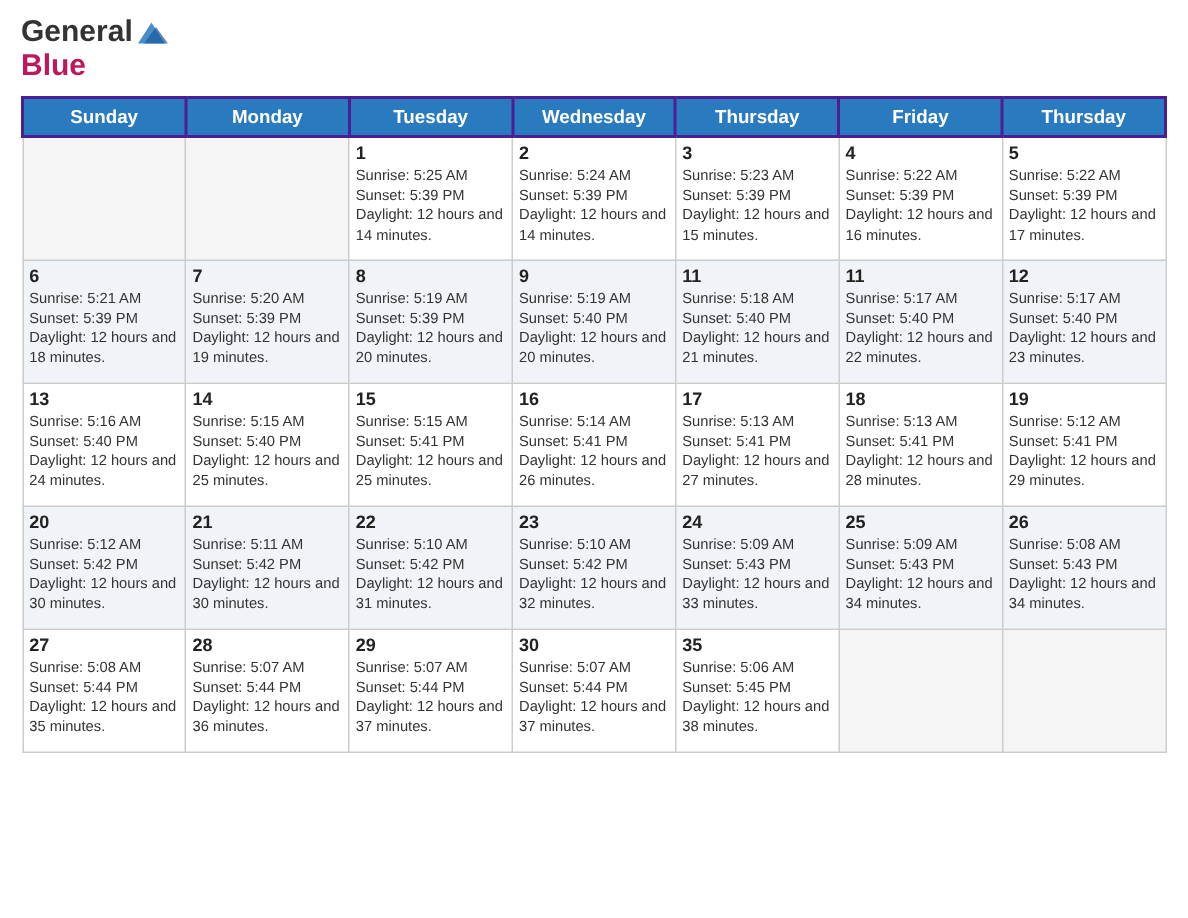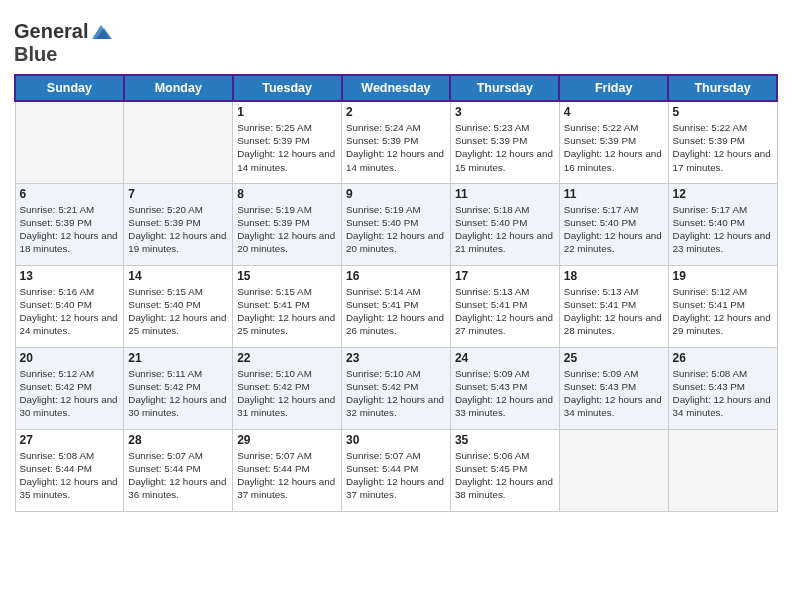--- a/index.html
+++ b/index.html
@@ -7,21 +7,21 @@
       font-family: Arial, Helvetica, sans-serif;
       background: #fff;
       width: 792px;
       height: 612px;
       overflow: hidden;
     }
     .page {
       width: 792px;
       height: 612px;
       background: #fff;
-      padding: 20px 14px 10px 14px;
+      padding: 10px 14px 10px 14px;
     }
     .header {
       display: flex;
       justify-content: space-between;
       align-items: flex-start;
       margin-bottom: 8px;
     }
     .logo {
       display: flex;
       flex-direction: column;
@@ -32,21 +32,21 @@
       align-items: center;
     }
     .logo-general {
       font-size: 20px;
       font-weight: bold;
       color: #333;
     }
     .logo-blue {
       font-size: 20px;
       font-weight: bold;
-      color: #404040;
+      color: #be185d;
     }
     .logo-icon {
       width: 22px;
       height: 22px;
       margin-left: 2px;
     }
     .title-block {
       text-align: right;
     }
     .month-title {

